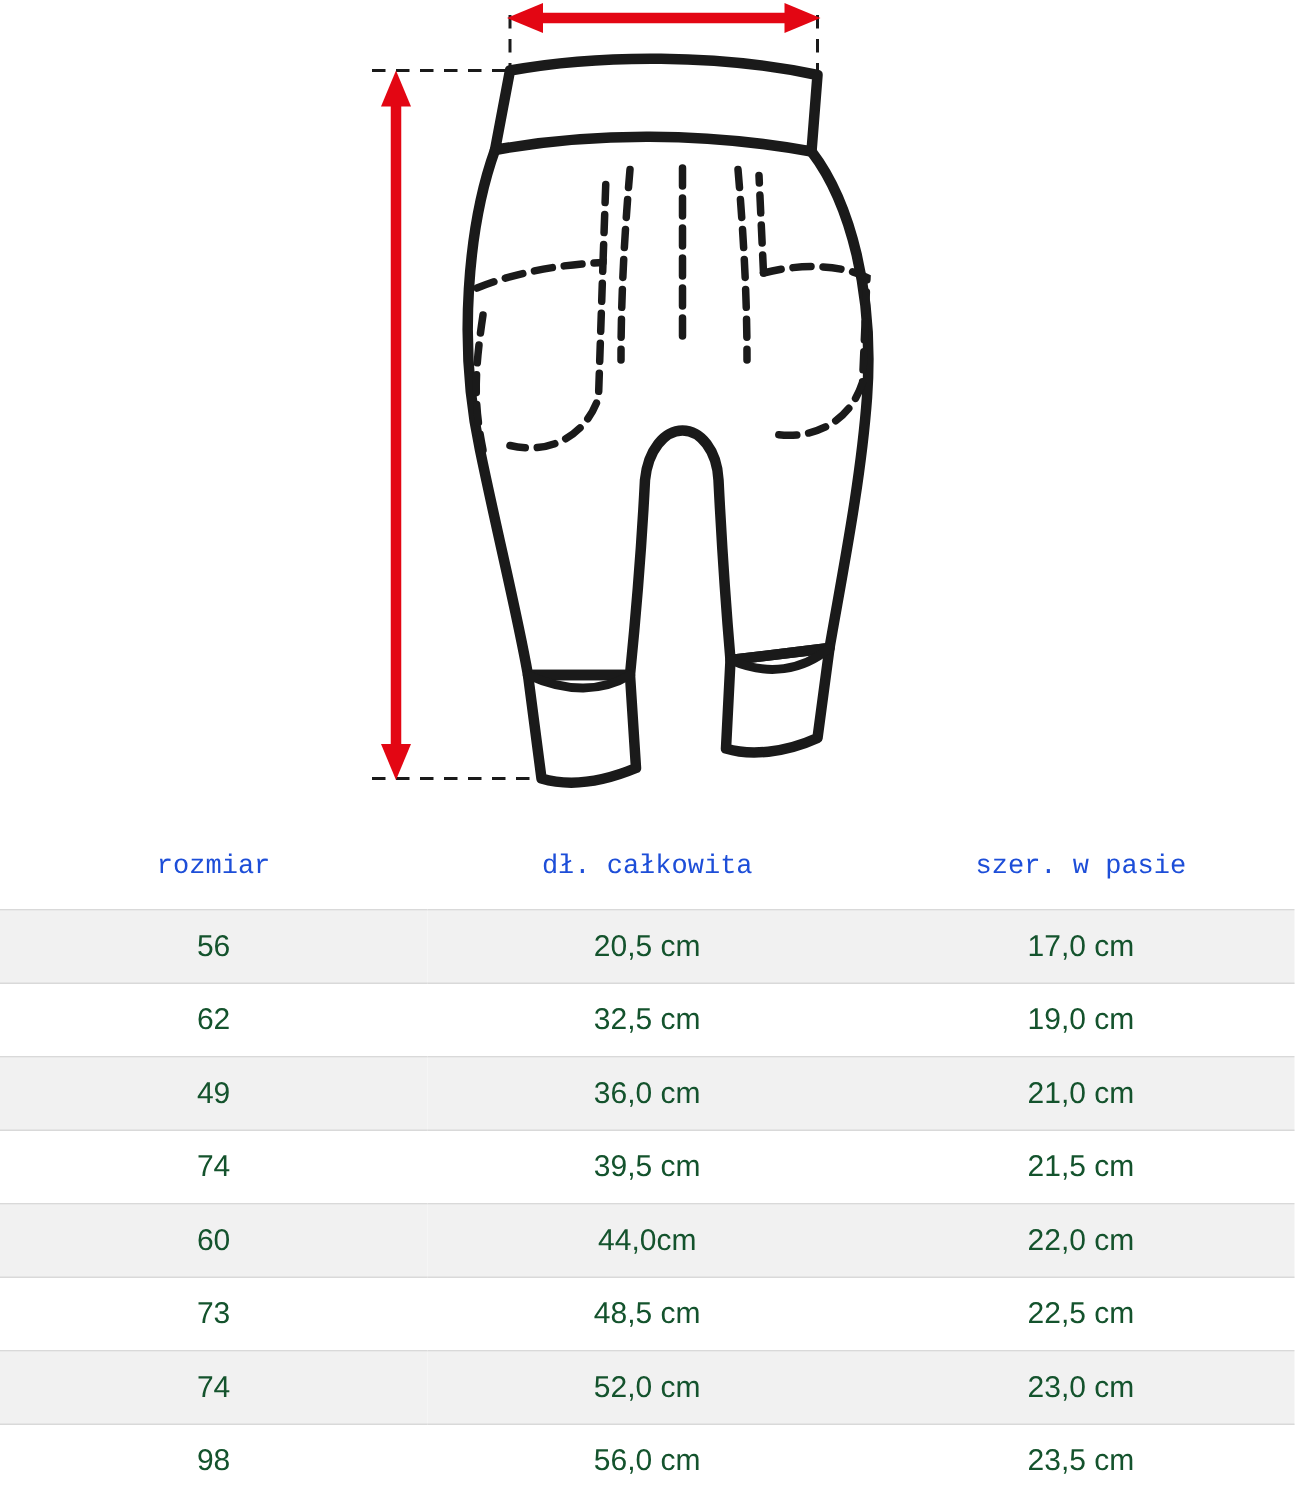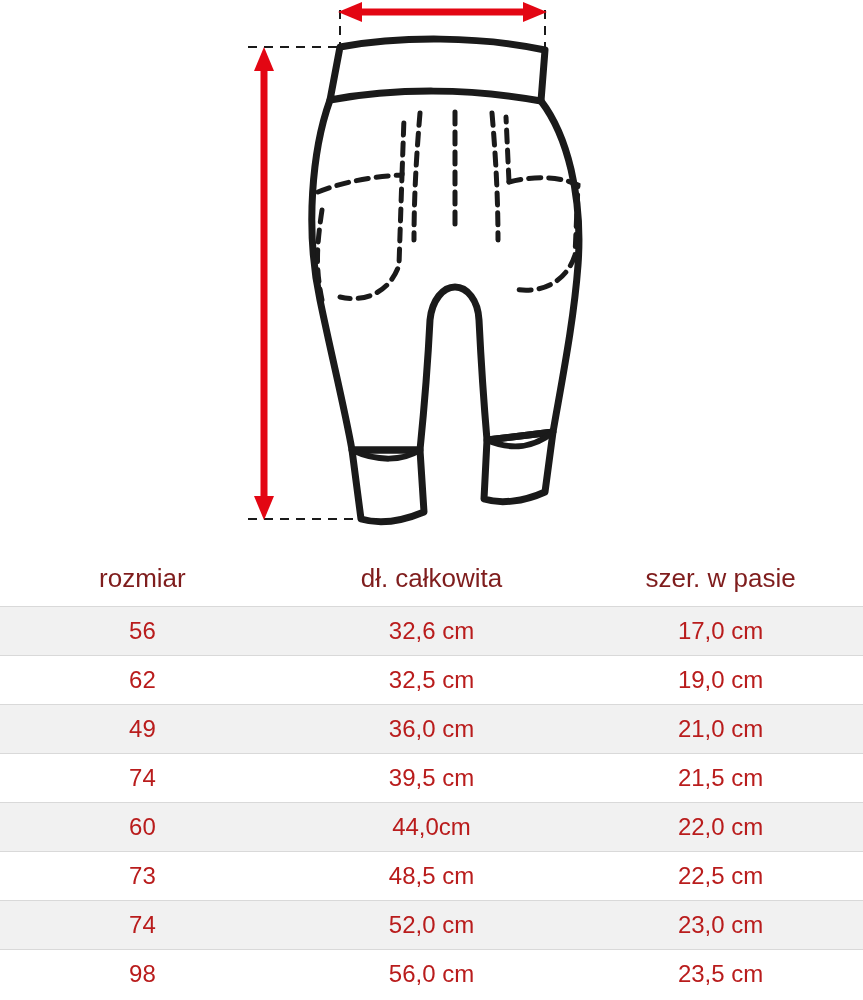--- a/index.html
+++ b/index.html
@@ -40,27 +40,28 @@
   }
   table.size-table th,
   table.size-table td {
     padding: 0;
     margin: 0;
     height: 48px;
     vertical-align: middle;
     font-weight: normal;
   }
   table.size-table th {
-    font-size: 26px;
-    color: #7f1d1d;
+    font-size: 18px;
+    color: #1d4ed8;
     height: 56px;
+    font-family: Liberation Mono, monospace;
   }
   table.size-table td {
-    font-size: 24px;
-    color: #b91c1c;
+    font-size: 20px;
+    color: #14532d;
   }
   .col-size   { width: 33%; text-align: center; }
   .col-length { width: 34%; text-align: center; }
   .col-waist  { width: 33%; text-align: center; }
   .row-alt td { background: #f1f1f1; }
   .row-norm td { background: #ffffff; }
   tr.header-row th { background: #ffffff; }
   tr.sep td, tr.sep th {
     border-bottom: 1px solid #d9d9d9;
   }
@@ -158,21 +159,21 @@
             <span class="th-inner">szer. w pasie</span>
           </th>
         </tr>
       </thead>
       <tbody>
         <tr class="row-alt sep">
           <td class="col-size">
               <span class="cell-inner">56</span>
             </td>
           <td class="col-length">
-              <span class="cell-inner">32,6 cm</span>
+              <span class="cell-inner">20,5 cm</span>
             </td>
           <td class="col-waist">
               <span class="cell-inner">17,0 cm</span>
             </td>
         </tr>
         <tr class="row-norm sep">
           <td class="col-size">
               <span class="cell-inner">62</span>
             </td>
           <td class="col-length">

